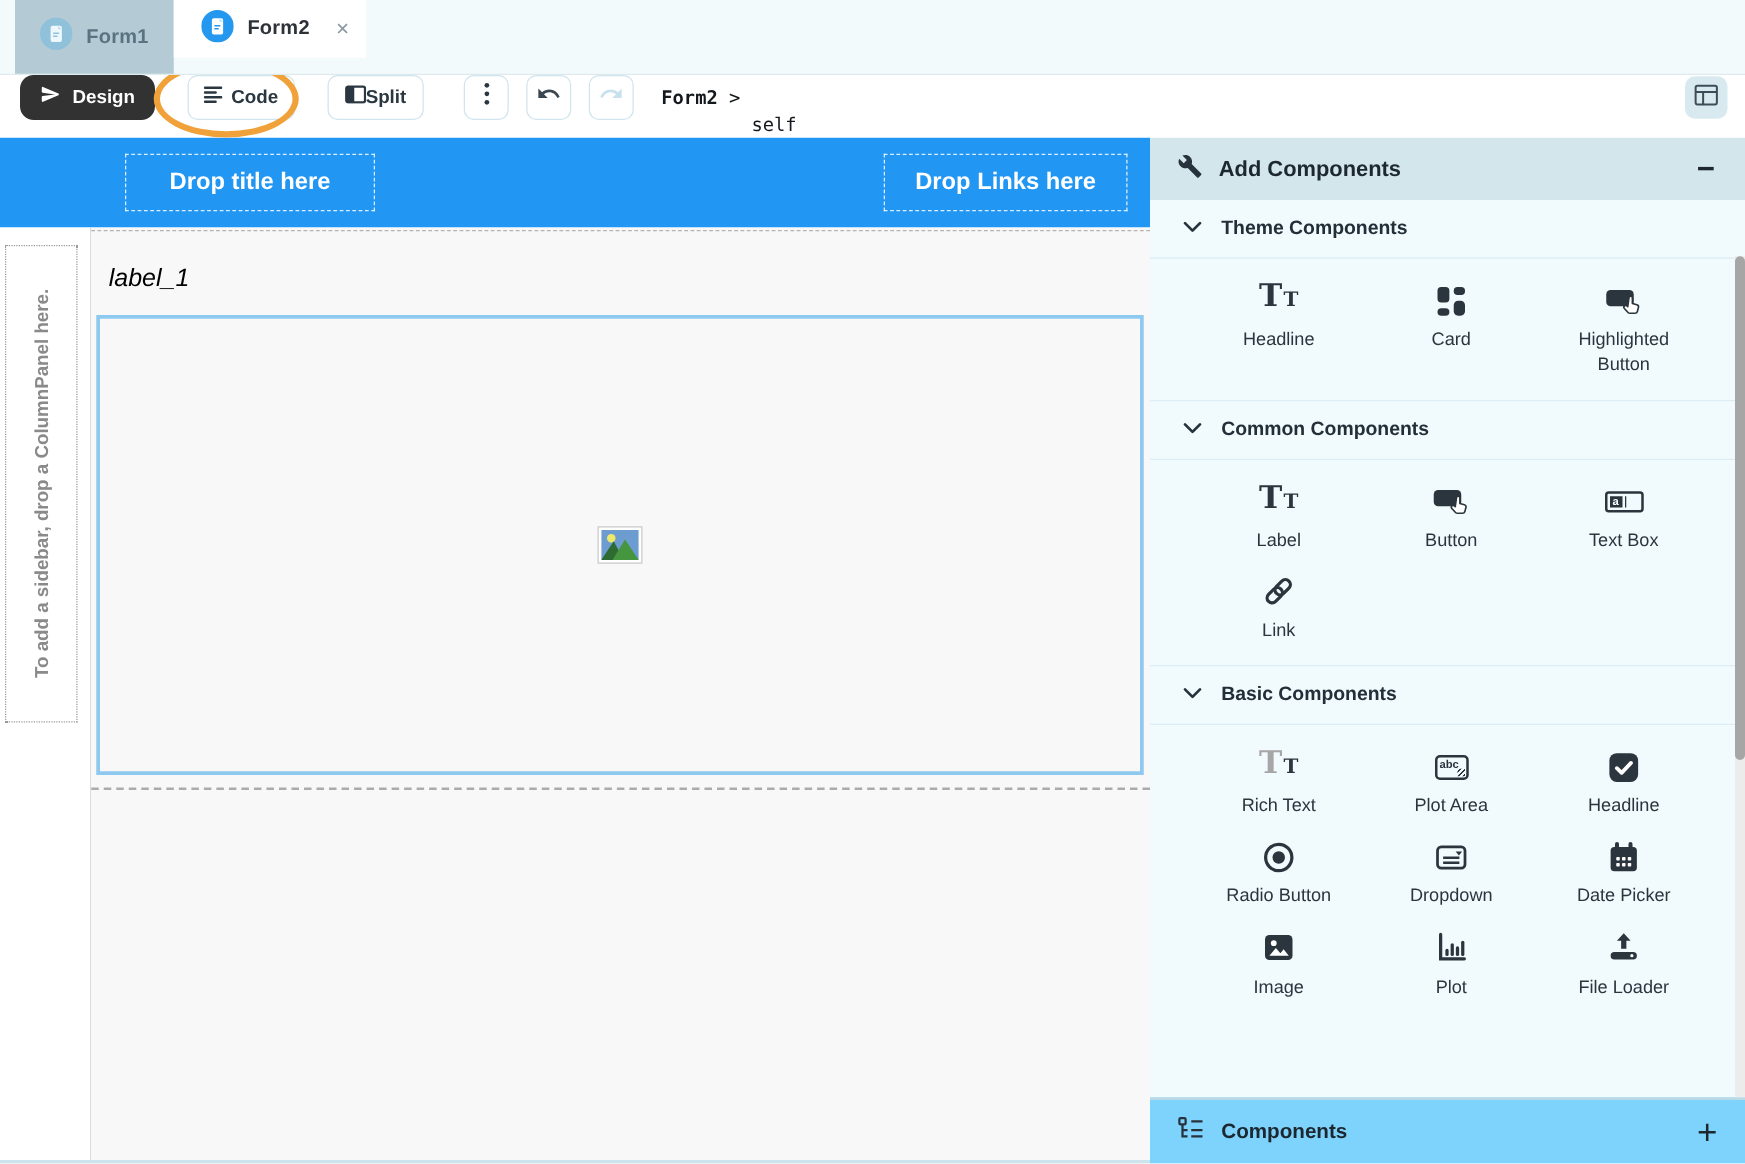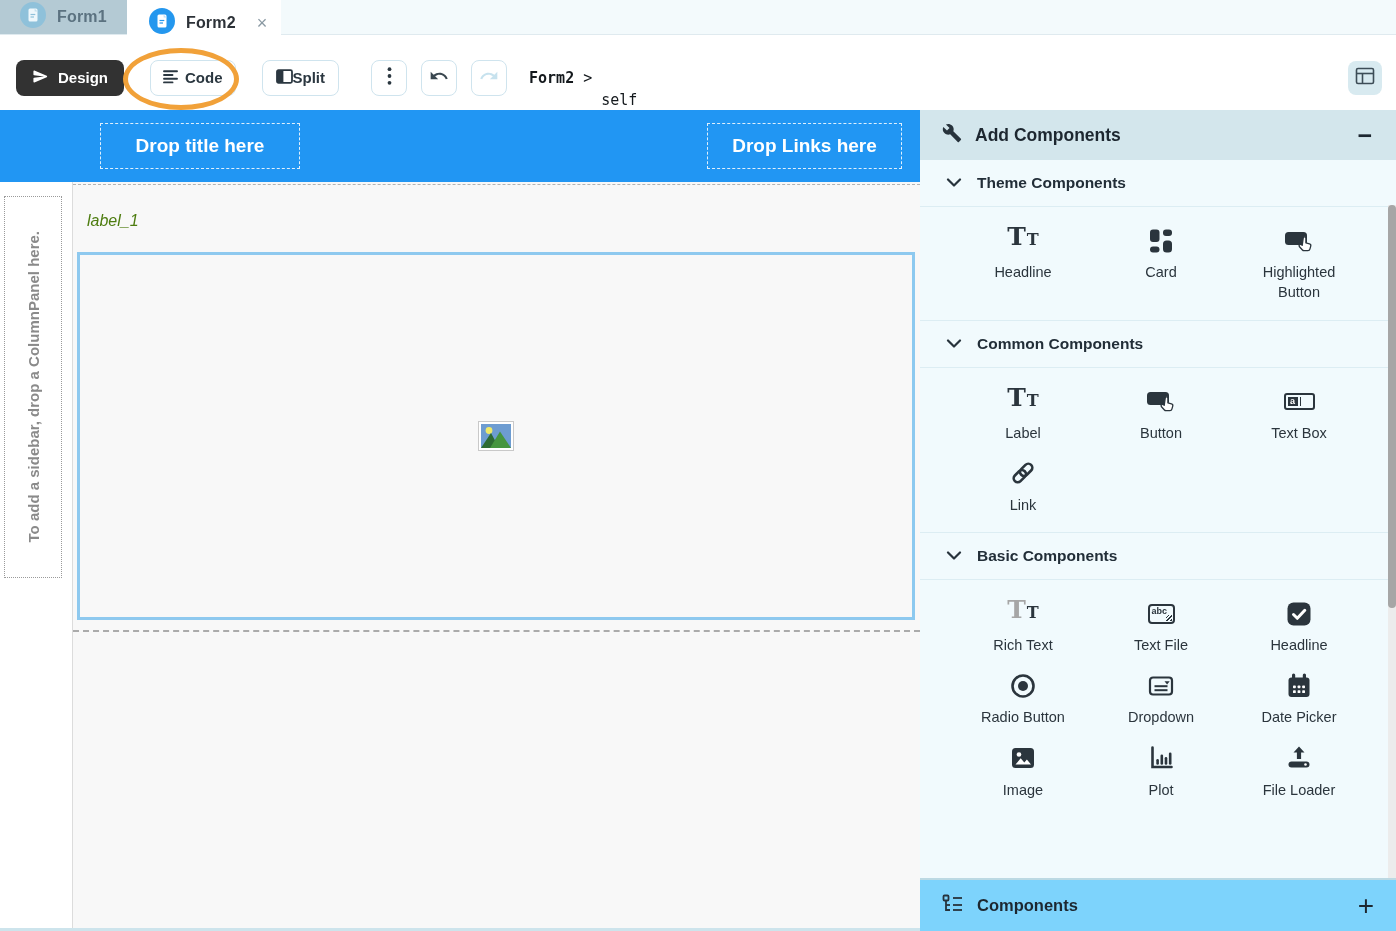--- a/index.html
+++ b/index.html
@@ -2,34 +2,34 @@
 <html><head>
 <meta charset="utf-8">
 <style>
   * { box-sizing: border-box; margin: 0; padding: 0; }
   html,body { background:#fff; }
   #app {
     position: relative; width: 1396px; height: 931px; overflow: hidden;
     font-family: "Liberation Sans", sans-serif; background: #fff;
   }
   
-  .tabbar { position:absolute; top:0; left:0; right:0; height:35px;
-    background:#f3fafc; border-bottom:1px solid #dfeaef; display:flex; z-index:5; }
+  .tabbar { position:absolute; top:0; left:0; right:0; height:60px;
+    background:#f3fafc; border-bottom:1px solid #dfeaef; display:flex; z-index:5;padding-left:12px; }
   .tab { display:flex; align-items:center; gap:11px; padding:0 20px; cursor:pointer; }
   .tab-inactive { background:#b4cad4; }
   .tab-inactive .tab-label { color:#5b7280; }
   .tab-active { background:#fff; height:46px; padding:0 14px 0 22px; }
   .tab-label { font-size:16px; font-weight:bold; color:#2d3238; letter-spacing:.2px; }
   .tab-close { color:#8a99a3; font-size:18px; margin-left:10px; line-height:1; cursor:pointer; }
   
   .toolbar { position:absolute; top:45px; left:0; right:0; height:65px; background:#fff;
     display:flex; align-items:center; padding-left:16px; z-index:4; }
   .btn { display:inline-flex; align-items:center; height:36px; border-radius:8px;
     font-weight:bold; font-size:15px; cursor:pointer; flex:none; }
-  .btn-design { background:#323232; color:#fff; padding:0 16px; gap:9px; margin-right:26px; }
+  .btn-design { background:#323232; color:#fff; padding:0 16px; gap:9px; margin-right:26px;border-radius:11px; }
   .btn-light { background:#fff; border:1px solid #cfe4ee; color:#2b3740; }
   .btn-code { padding:0 12px; gap:7px; margin-right:26px; position:relative; z-index:1; }
   .btn-split { padding:0 13px; gap:0; margin-right:16px; }
   .btn-sq { width:36px; height:36px; border:1px solid #cfe4ee; border-radius:8px; background:#fff;
     display:inline-flex; align-items:center; justify-content:center; margin-left:16px; cursor:pointer; flex:none; }
   .btn-sq:first-of-type { margin-left:0; }
   .breadcrumb { margin-left:22px; font-family:"DejaVu Sans Mono", monospace;
     font-size:15px; color:#14191d; display:flex; gap:9px; align-items:center; }
   .breadcrumb .bc-form { font-weight:bold; cursor:pointer; }
   .breadcrumb .bc-self { cursor:pointer;margin-top:44px; }
@@ -45,21 +45,21 @@
   .drop-title { left:100px; width:200px; }
   .drop-links { left:707px; width:195px; }
   .canvas-body { position:absolute; top:72px; left:0; right:0; bottom:3px; display:flex; }
   .left-strip { width:73px; background:#fff; border-right:1px solid #dcdcdc; position:relative; flex:none; }
   .sidebar-hint-box { position:absolute; left:4px; top:14px; width:58px; height:382px;
     border:1px dotted #9a9a9a; display:flex; align-items:center; justify-content:center; cursor:pointer; }
   .sidebar-hint { writing-mode:vertical-rl; transform:rotate(180deg); font-weight:bold;
     font-size:15px; color:#8a8a8a; white-space:nowrap; }
   .page-area { flex:1; position:relative; background:#f8f8f8; }
   .top-dash { position:absolute; top:2px; left:0; right:0; border-top:1.5px dashed #b3b3b3; }
-  .label1 { position:absolute; top:30px; left:14px; font-style:italic; font-size:16px; color:#4d7c0f; cursor:pointer; }
+  .label1 { position:absolute; top:30px; left:14px; font-style:italic; font-size:20px; color:#000000; cursor:pointer; }
   .image-comp { position:absolute; left:4px; right:5px; top:70px; height:368px;
     border:3px solid #8ec9ef; background:#f8f8f8; display:flex; align-items:center; justify-content:center; cursor:pointer; }
   .img-ph { width:36px; height:30px; background:#fff; border:1px solid #c9c9c9;
     display:flex; align-items:center; justify-content:center; }
   .mid-dash { position:absolute; top:448px; left:0; right:0; border-top:2px dashed #ababab; }
   .bottom-line { position:absolute; bottom:0; left:0; width:100%; height:3px; background:#cde4ec; }
   
   .panel { position:absolute; top:110px; left:920px; width:476px; bottom:0;
     background:#f1fafd; display:flex; flex-direction:column; overflow:hidden; }
   .panel-header { height:50px; background:#d3e6ec; display:flex; align-items:center;
@@ -352,21 +352,21 @@
             </span>
           <span class="comp-label">Rich Text</span>
         </div>
         <div class="comp-item">
           <span class="comp-icon">
             <span class="ta-icon">
                 <span class="ta-text">abc</span>
                 <span class="ta-grip"></span>
               </span>
           </span>
-          <span class="comp-label">Text File</span>
+          <span class="comp-label">Plot Area</span>
         </div>
         <div class="comp-item">
           <span class="comp-icon">
             <svg width="26" height="26" viewBox="0 0 26 26">
                 <rect x="1.5" y="1.5" width="23" height="23" rx="6" fill="#2b353d"></rect>
                 <path d="M7.5 13.5l3.8 3.8 7.5-8" stroke="#fff" stroke-width="3" fill="none" stroke-linecap="round" stroke-linejoin="round"></path>
               </svg>
           </span>
           <span class="comp-label">Headline</span>
         </div>

